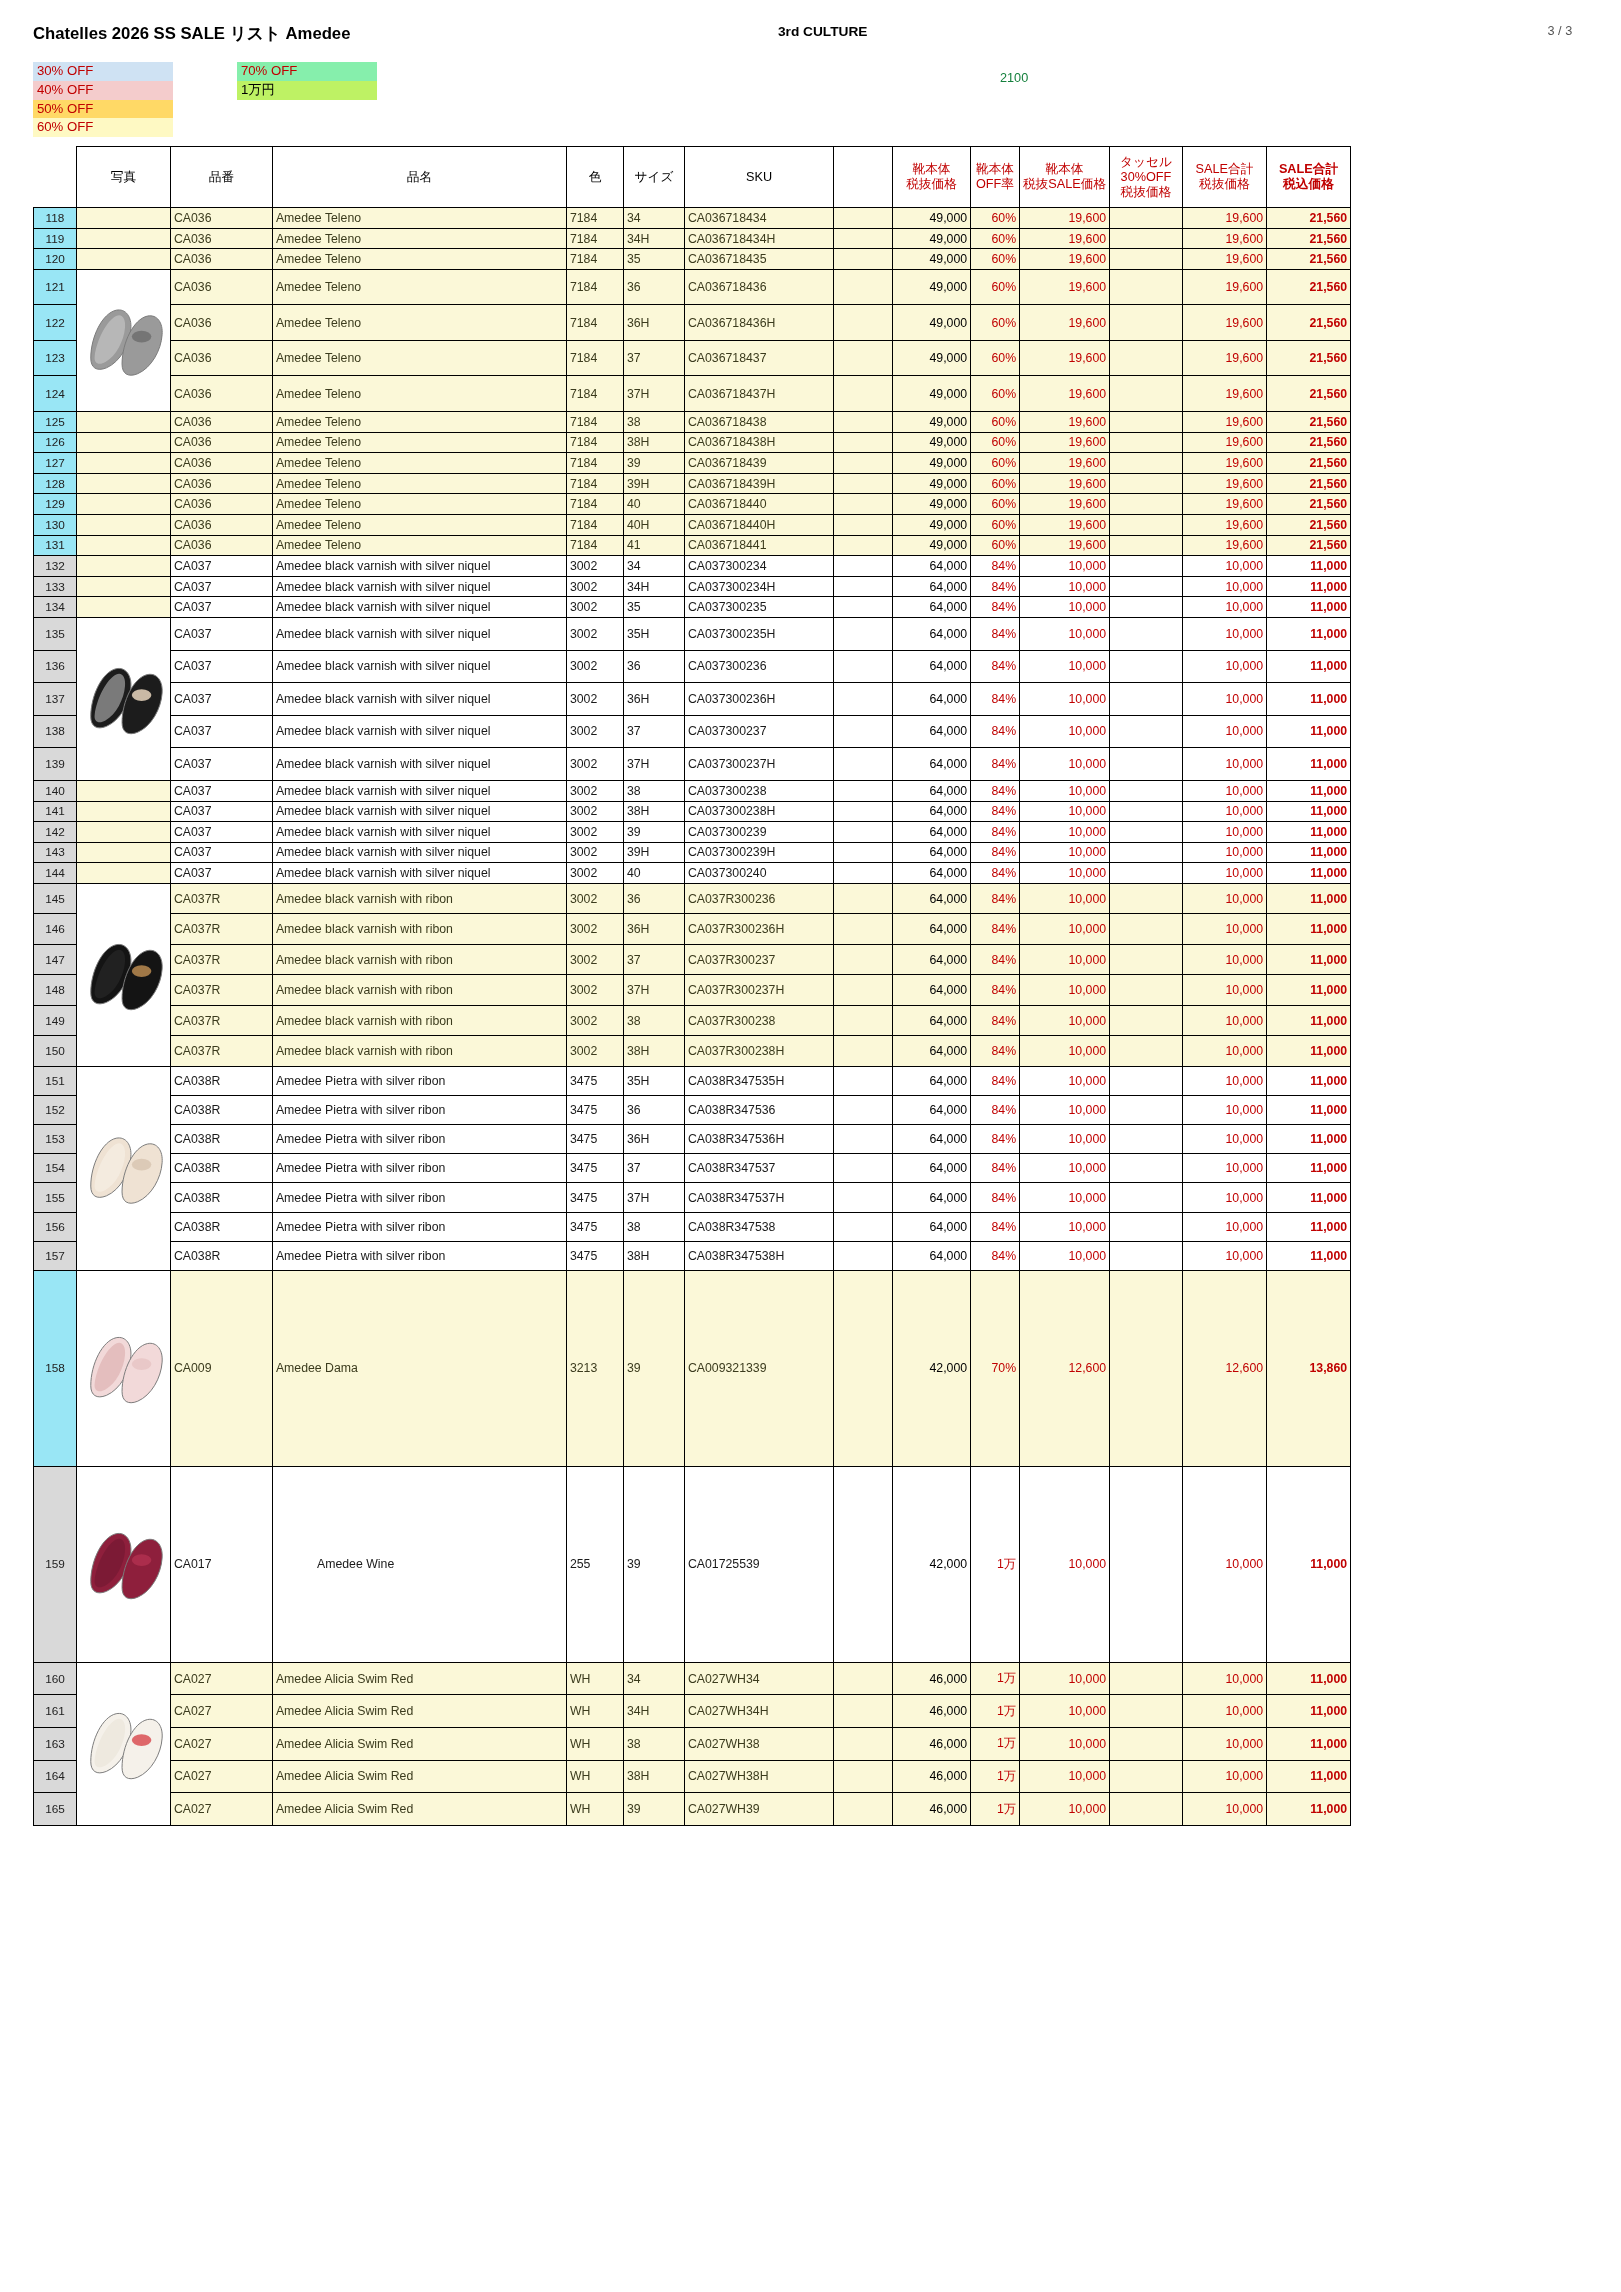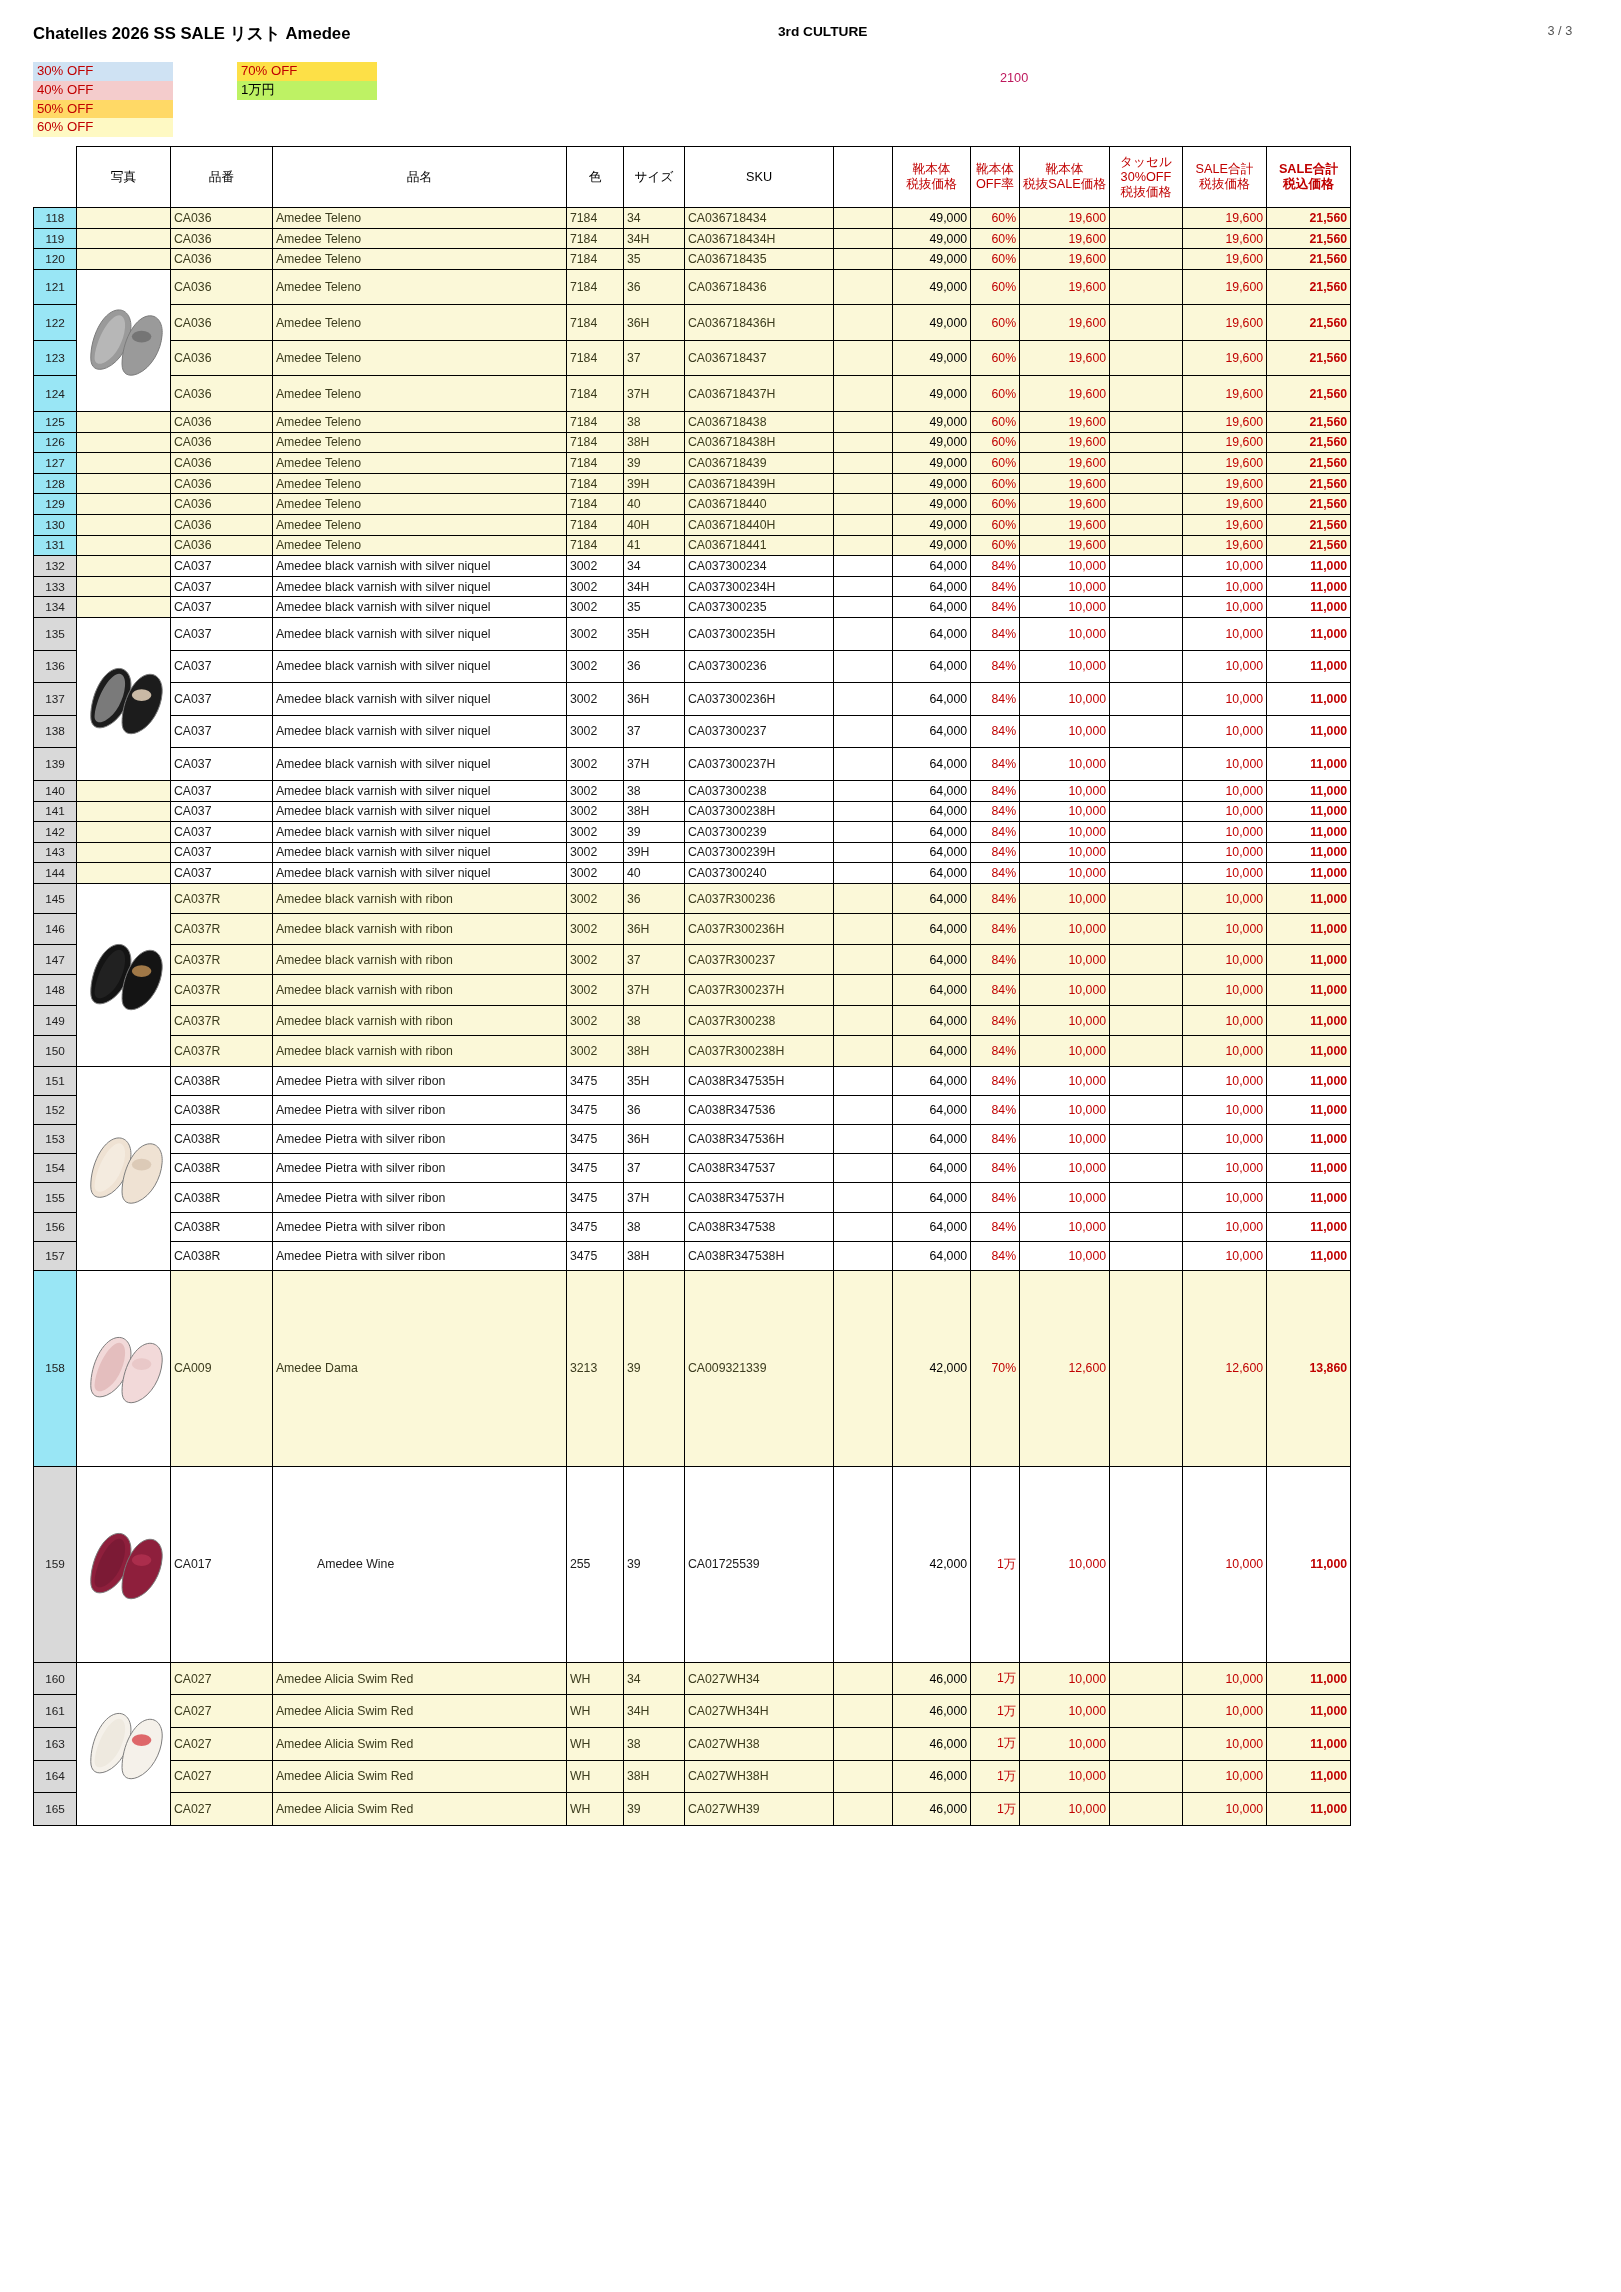--- a/index.html
+++ b/index.html
@@ -72,21 +72,21 @@
     box-sizing: border-box;
     color: #c00000;
   }
   .legend-item.plain { color: #000; }
   
   .faint-number {
     position: absolute;
     left: 1000px;
     top: 71px;
     font-size: 12.7px;
-    color: #be185d;
+    color: #15803d;
   }
   
   table.sheet {
     border-collapse: collapse;
     margin-top: 7.8px;
     table-layout: fixed;
     font-size: 12.3px;
   }
   table.sheet td, table.sheet th {
     border: 1px solid #000;
@@ -173,21 +173,21 @@
   </div>
 
   <div class="legend">
     <div class="legend-col left" id="legend-left">
         <div class="legend-item" style="background: rgb(207, 226, 243);">30% OFF</div>
         <div class="legend-item" style="background: rgb(244, 204, 204);">40% OFF</div>
         <div class="legend-item" style="background: rgb(255, 217, 102);">50% OFF</div>
         <div class="legend-item" style="background: #fef9c3;">60% OFF</div>
       </div>
     <div class="legend-col right" id="legend-right">
-        <div class="legend-item" style="background: #fde047;">70% OFF</div>
+        <div class="legend-item" style="background: #86efac;">70% OFF</div>
         <div class="legend-item plain" style="background: #bef264;">1万円</div>
       </div>
   </div>
 
   <div class="faint-number">2100</div>
 
   <table class="sheet">
     <colgroup>
       <col class="c-rownum">
       <col class="c-photo">

